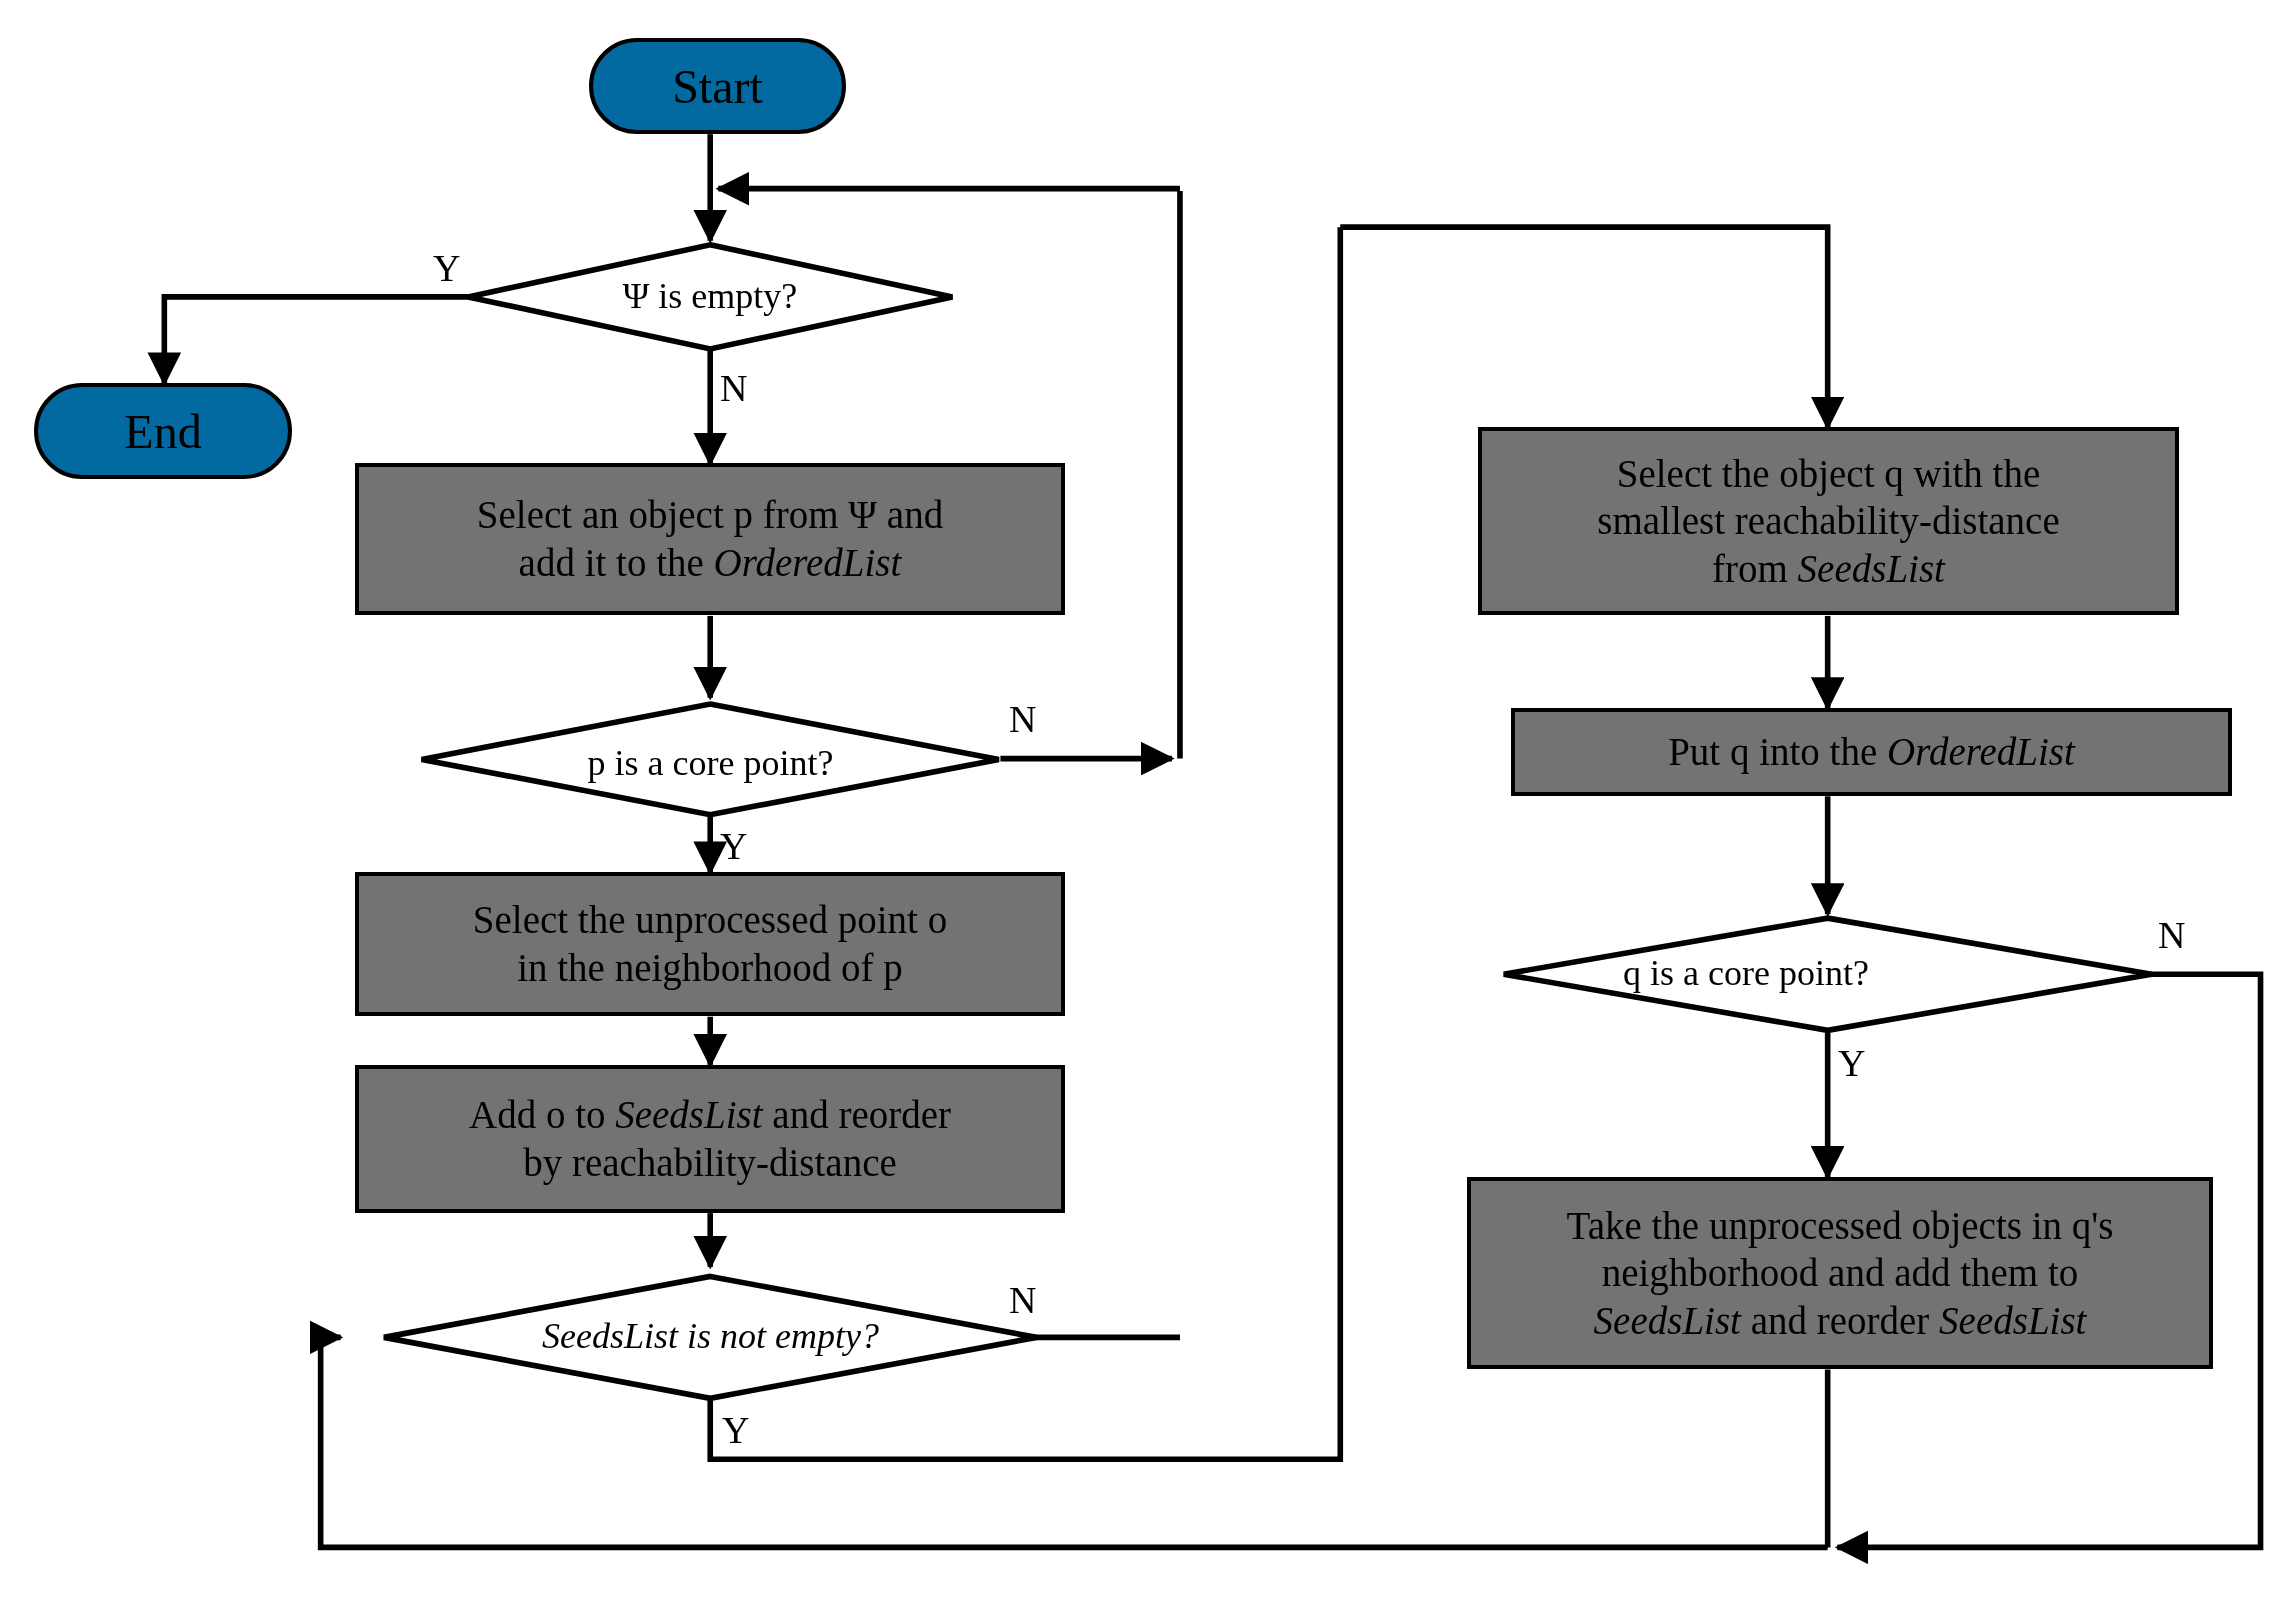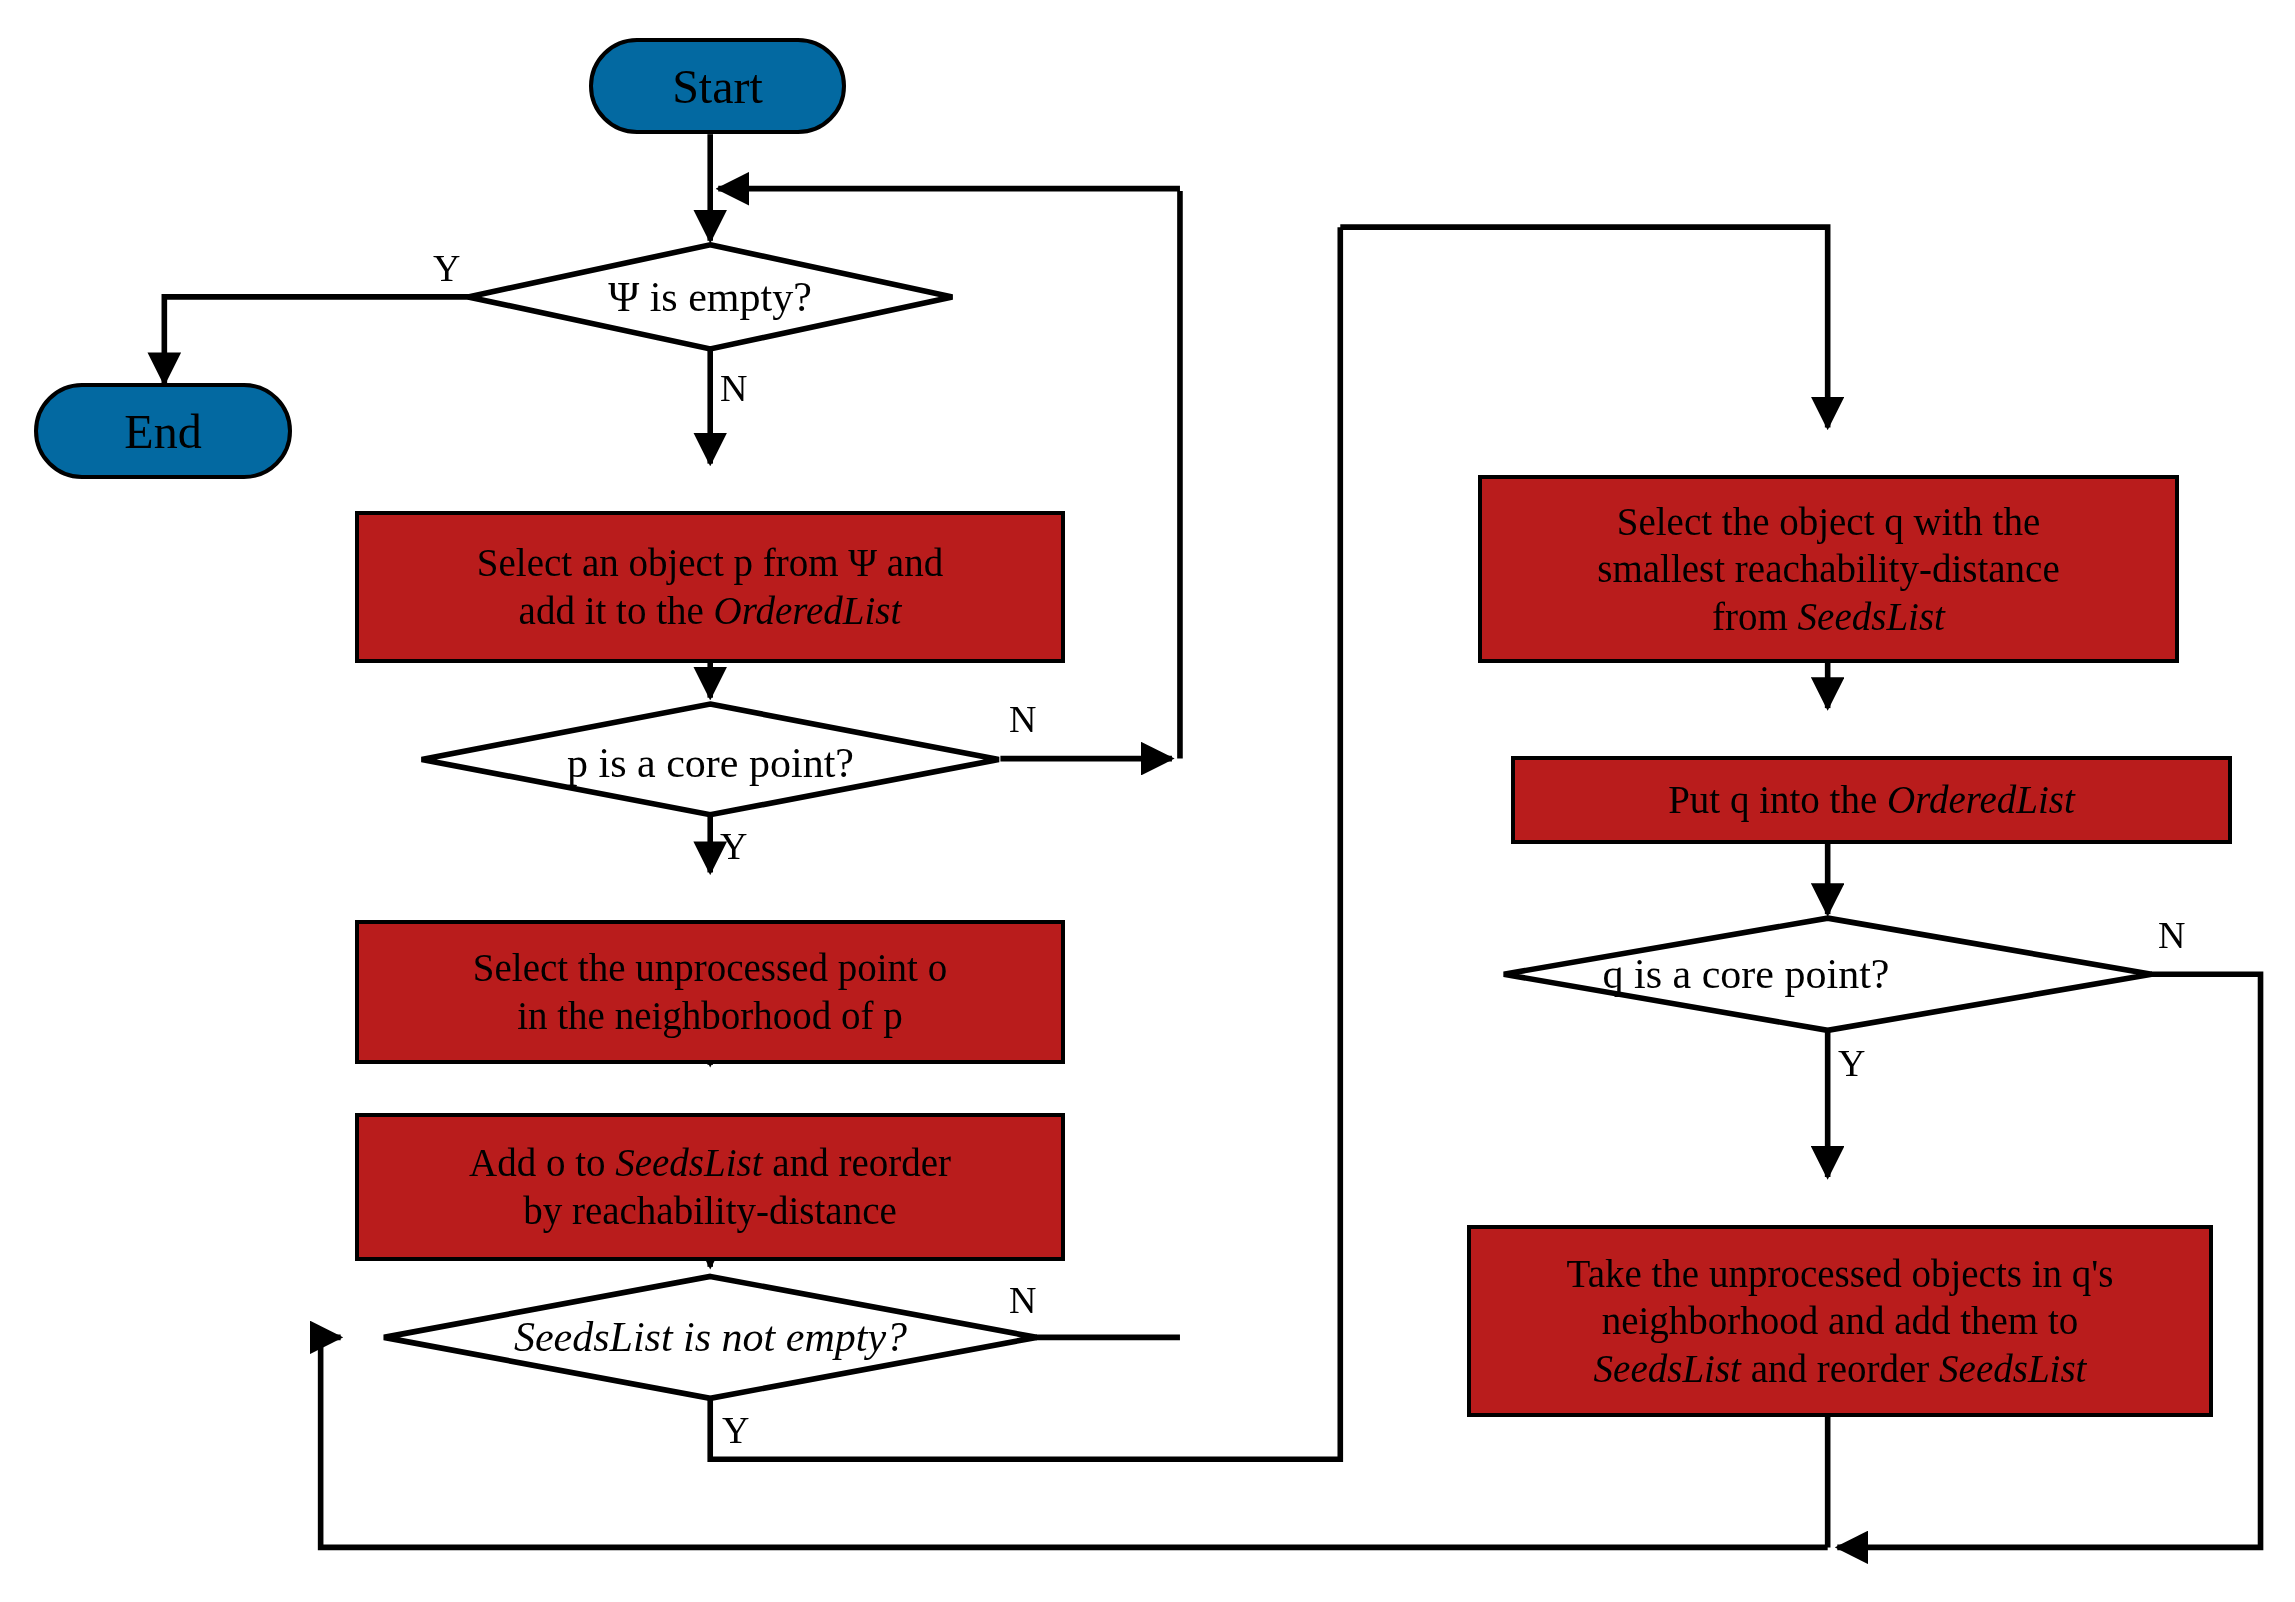--- a/index.html
+++ b/index.html
@@ -19,31 +19,30 @@
   .terminator{
     border:4px solid #000;
     border-radius:48px;
     background:#0369a1;
     font-size:48px;
   }
 
   
   .process{
     border:4px solid #000;
-    background:#b91c1c;
+    background:#737373;
     font-size:39px;
     line-height:1.22;
     padding:3.2px 8px;
-    margin-top:48px;
   }
 
   
   .decision{
     background:transparent;
-    font-size:42px;
+    font-size:36px;
     line-height:1.15;
     pointer-events:none;
   }
   .decision .dtext{position:relative;z-index:3;}
 
   .edge-label{
     position:absolute;
     font-size:38px;
     color:#000;
     line-height:1;

